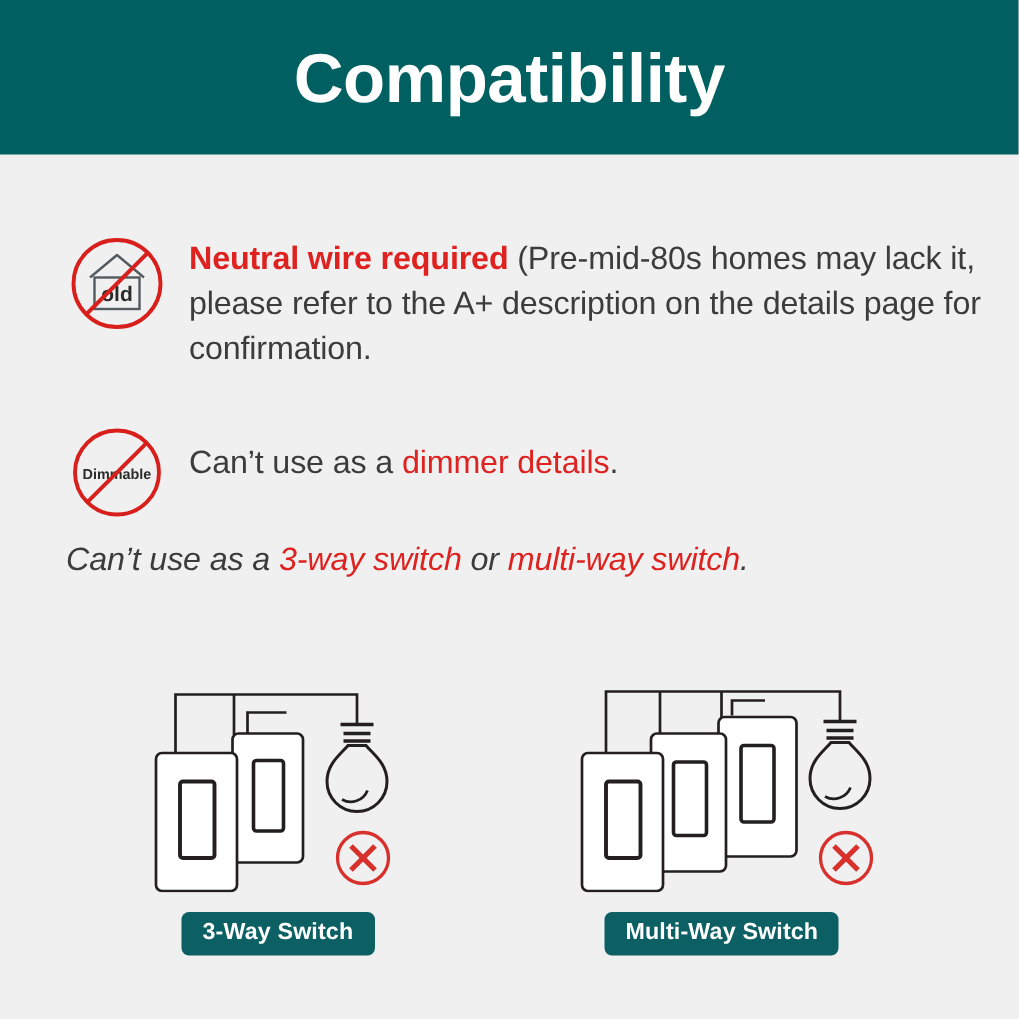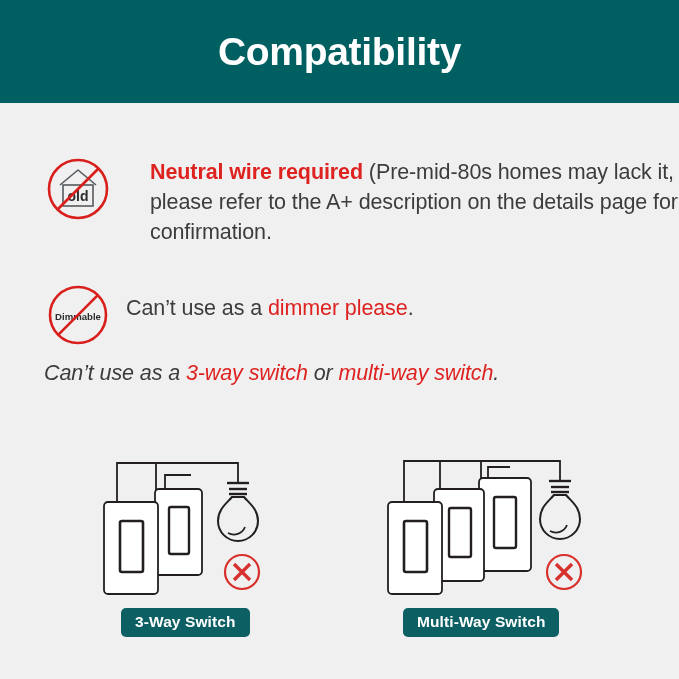--- a/index.html
+++ b/index.html
@@ -26,21 +26,21 @@
     left: 0; top: 0;
     width: 679px;
     height: 103px;
     background: #005f60;
     display: flex;
     align-items: center;
     justify-content: center;
   }
   .header-title {
     color: #ffffff;
-    font-size: 39px;
+    font-size: 46px;
     font-weight: bold;
     letter-spacing: -0.3px;
     font-family: "Liberation Sans", sans-serif;
   }
 
   
   .bullets {
     position: absolute;
     left: 0; top: 103px;
     width: 679px;
@@ -68,21 +68,21 @@
   .icon-svg { display: block; }
 
   .bullet-text {
     font-size: 21.5px;
     line-height: 30px;
     color: #3c3c3c;
     font-family: "Liberation Sans", sans-serif;
     max-width: 575px;
     letter-spacing: -0.1px;
   }
-  .bullet-row.r1 .bullet-text { padding-top: 2px; margin-left: 24px; }
+  .bullet-row.r1 .bullet-text { padding-top: 2px; }
   .bullet-row.r2 .bullet-text { padding-top: 12px; }
   .bullet-row.r3 .bullet-text { padding-top: 3px; font-style: italic; }
 
   .red-strong {
     color: #dd2220;
     font-weight: bold;
   }
   .red-plain {
     color: #dd2220;
   }
@@ -142,21 +142,21 @@
     <div class="bullet-row r2">
       <div class="bullet-inner">
         <div class="icon-wrap">
           <svg class="icon-svg" width="68" height="68" viewBox="0 0 68 68" xmlns="http://www.w3.org/2000/svg">
             <text x="34" y="38.5" font-family="&quot;Liberation Sans&quot;, sans-serif" font-size="9.6" font-weight="bold" fill="#2c2c2c" text-anchor="middle">Dimmable</text>
             <circle cx="34" cy="34" r="28" fill="none" stroke="#d81f1c" stroke-width="2.6"></circle>
             <line x1="14.2" y1="53.8" x2="53.8" y2="14.2" stroke="#d81f1c" stroke-width="2.6"></line>
           </svg>
         </div>
         <div class="bullet-text">
-          <span>Can’t use as a </span><span class="red-plain">dimmer please</span><span>.</span>
+          <span>Can’t use as a </span><span class="red-plain">dimmer details</span><span>.</span>
         </div>
       </div>
     </div>
 
     <div class="bullet-row r3">
       <div class="bullet-inner">
         <div class="bullet-text">
           <span>Can’t use as a </span><span class="red-plain">3-way switch</span><span> or </span><span class="red-plain">multi-way switch</span><span>.</span>
         </div>
       </div>

